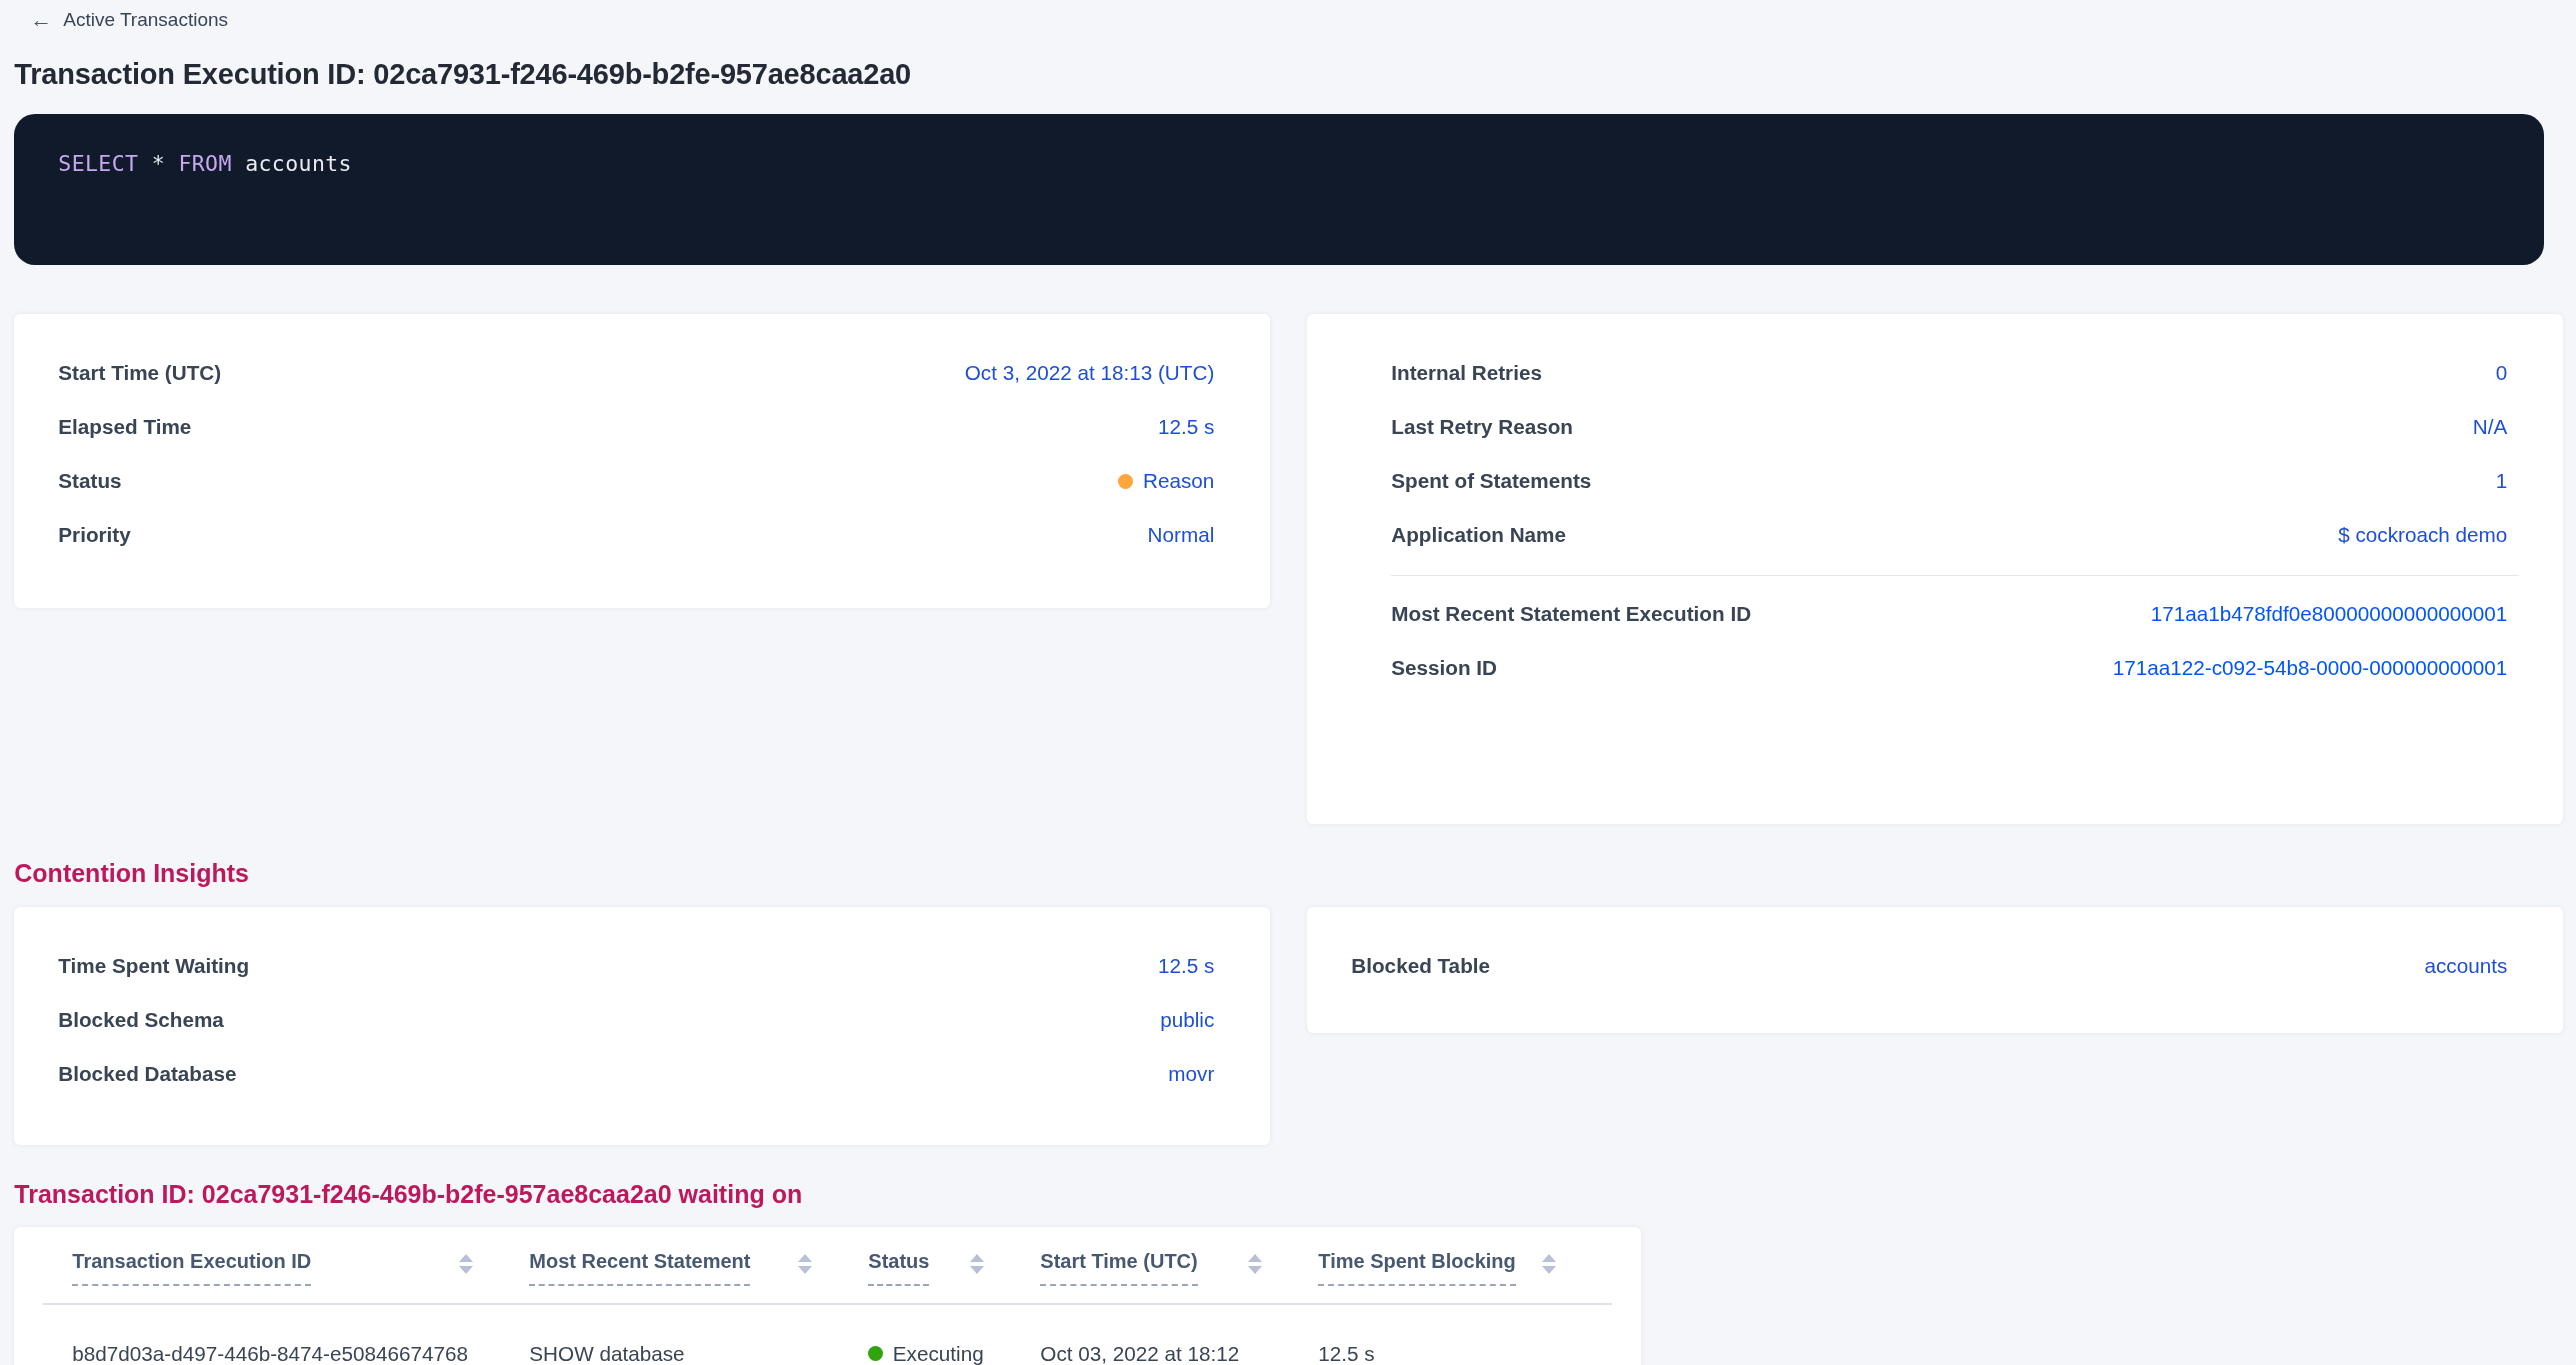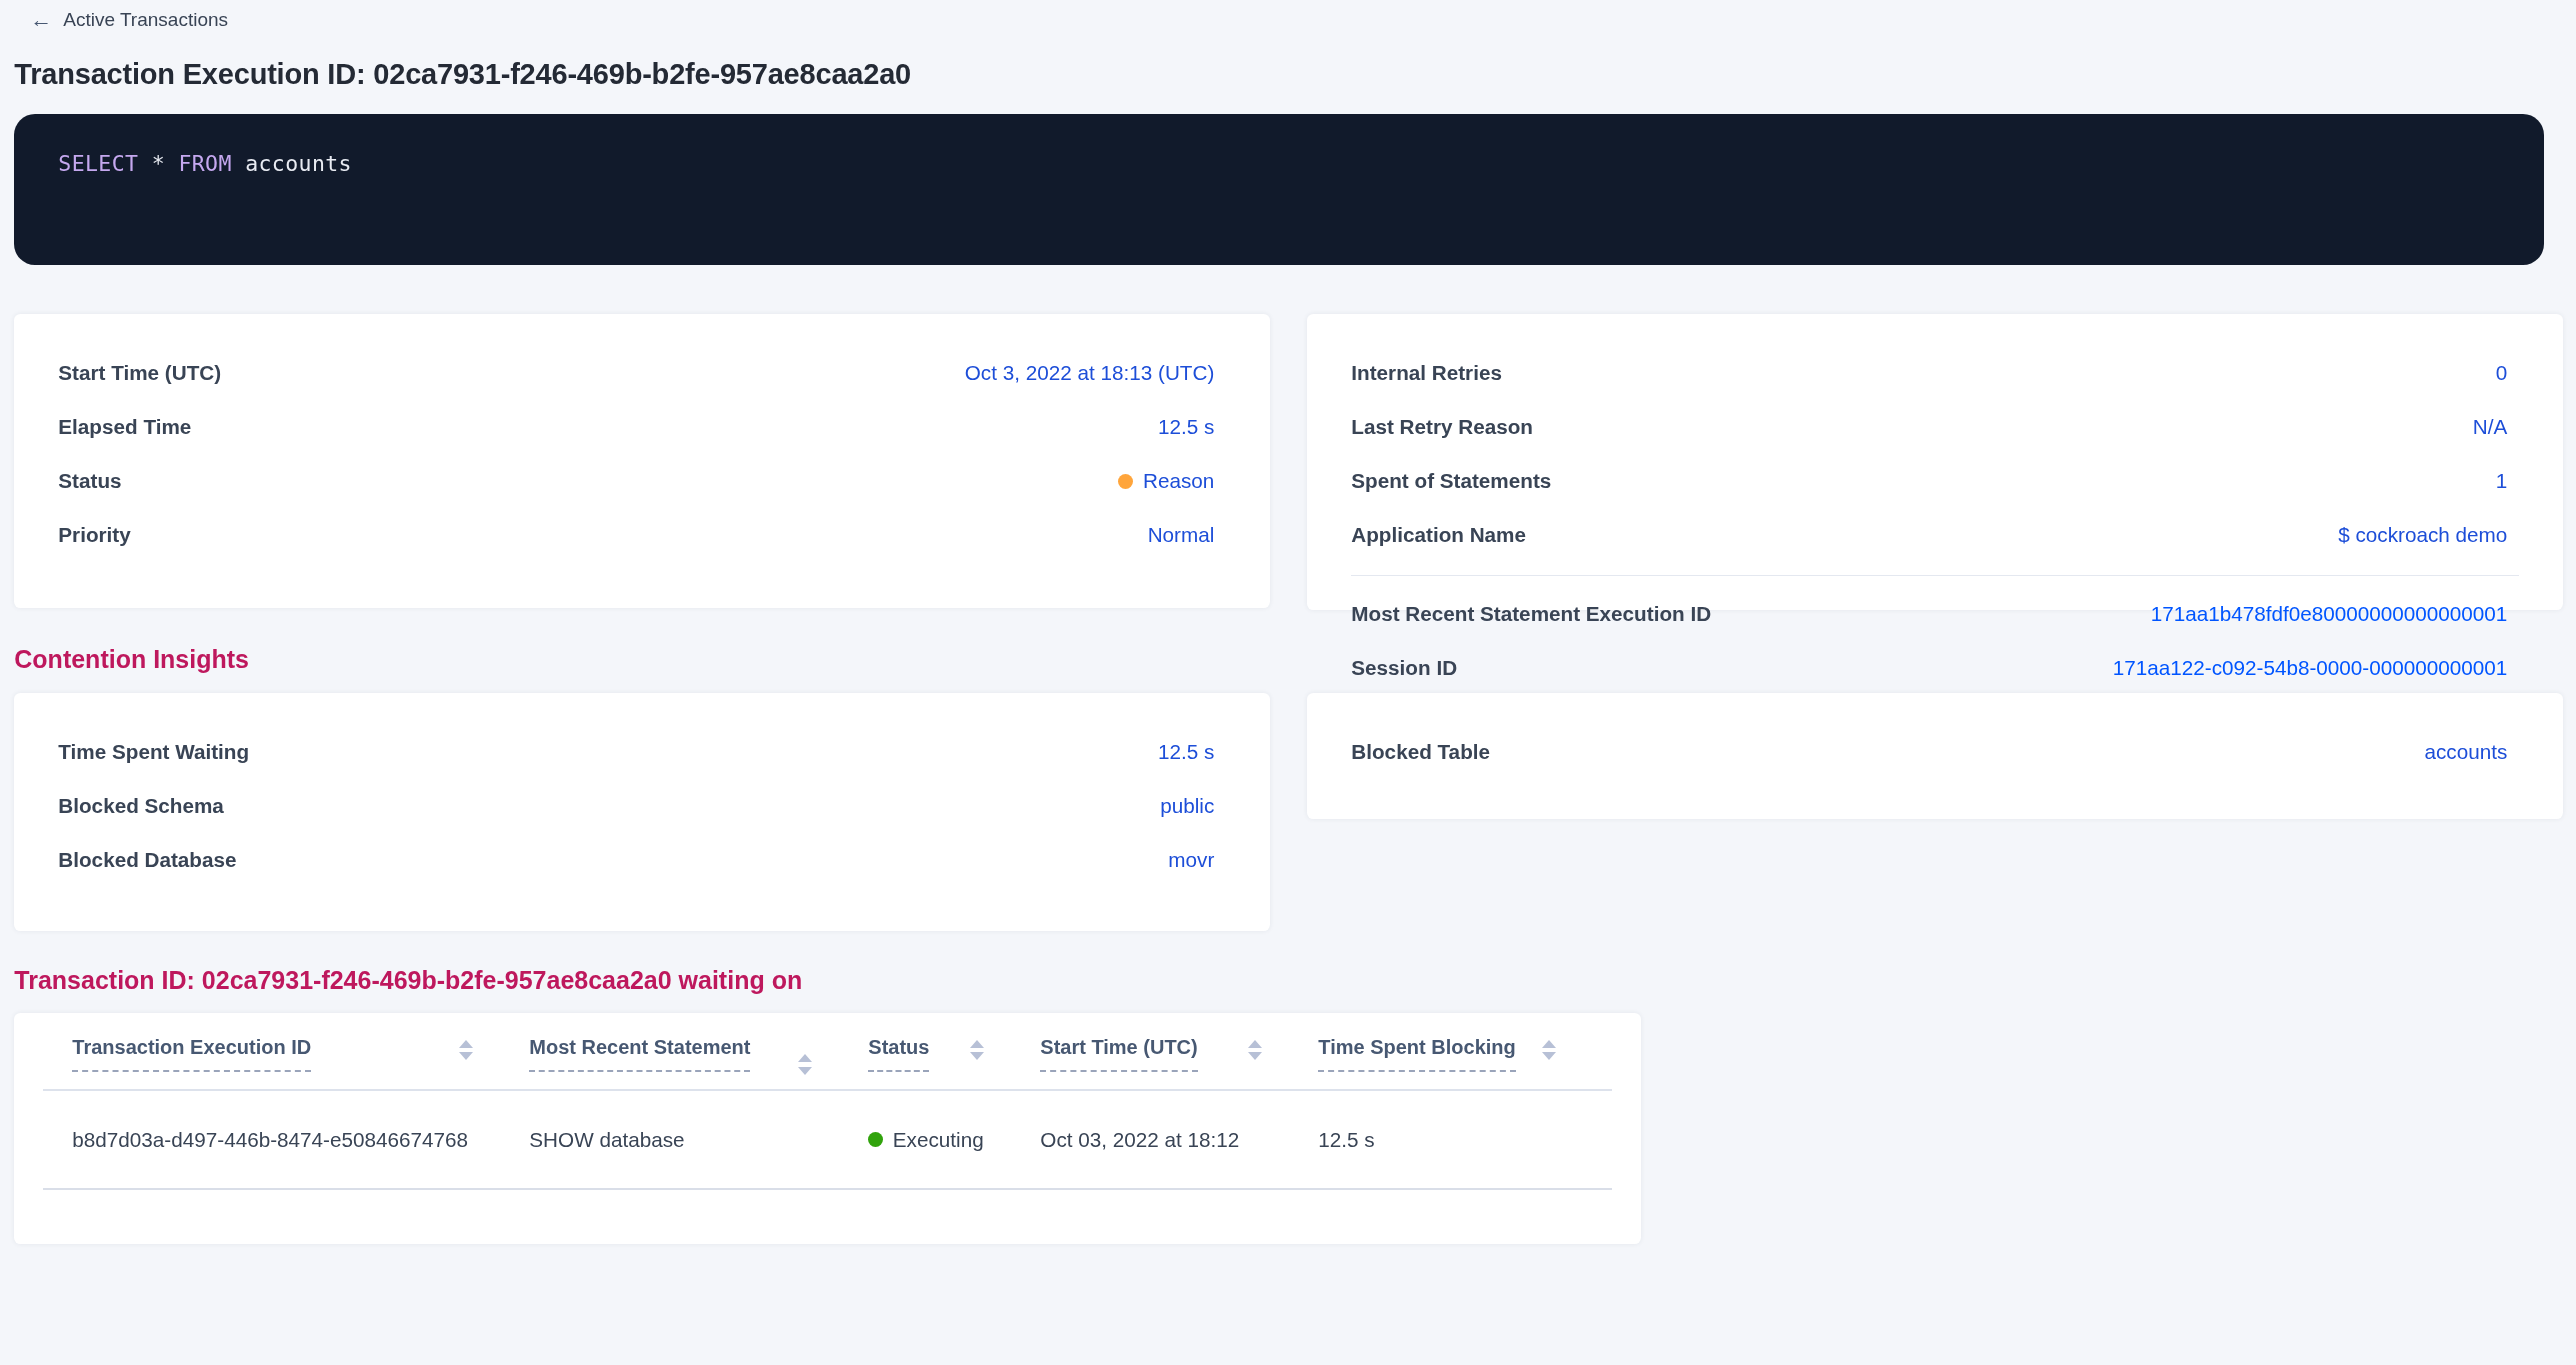--- a/index.html
+++ b/index.html
@@ -56,21 +56,21 @@
   
   .cards-row { display: flex; gap: 37px; margin-top: 49px; align-items: flex-start; }
   .card {
     background: #ffffff;
     border-radius: 6.4px;
     box-shadow: 0 0 4.8px rgba(40, 53, 77, 0.08);
     box-sizing: border-box;
   }
   .summary-card { width: 1257px; padding-top: 32px; }
   .card-h370 { height: 294px; }
-  .card-h525 { height: 296px; }
+  .card-h525 { height: 510px; padding-left: 40px; }
   .card-h299 { height: 238px; }
   .card-h159 { height: 126px; }
 
   .summary-row {
     display: flex;
     justify-content: space-between;
     align-items: center;
     height: 54px;
     padding: 0 56px 0 44px;
     font-size: 20.7px;
@@ -146,21 +146,21 @@
   .trow {
     display: flex;
     align-items: center;
     padding-left: 29px;
     height: 97px;
     border-bottom: 2.4px solid #d9dee8;
     font-size: 20.7px;
     color: #394455;
   }
   .col-1 { width: 457px; }
-  .col-2 { width: 339px; align-items: center; }
+  .col-2 { width: 339px; }
   .col-3 { width: 172px; }
   .col-4 { width: 278px; }
   .col-5 { flex: 1; }
   .cell-status { display: flex; align-items: center; gap: 9.5px; }
 </style>
 </head>
 <body>
 
 <div class="page">
 

